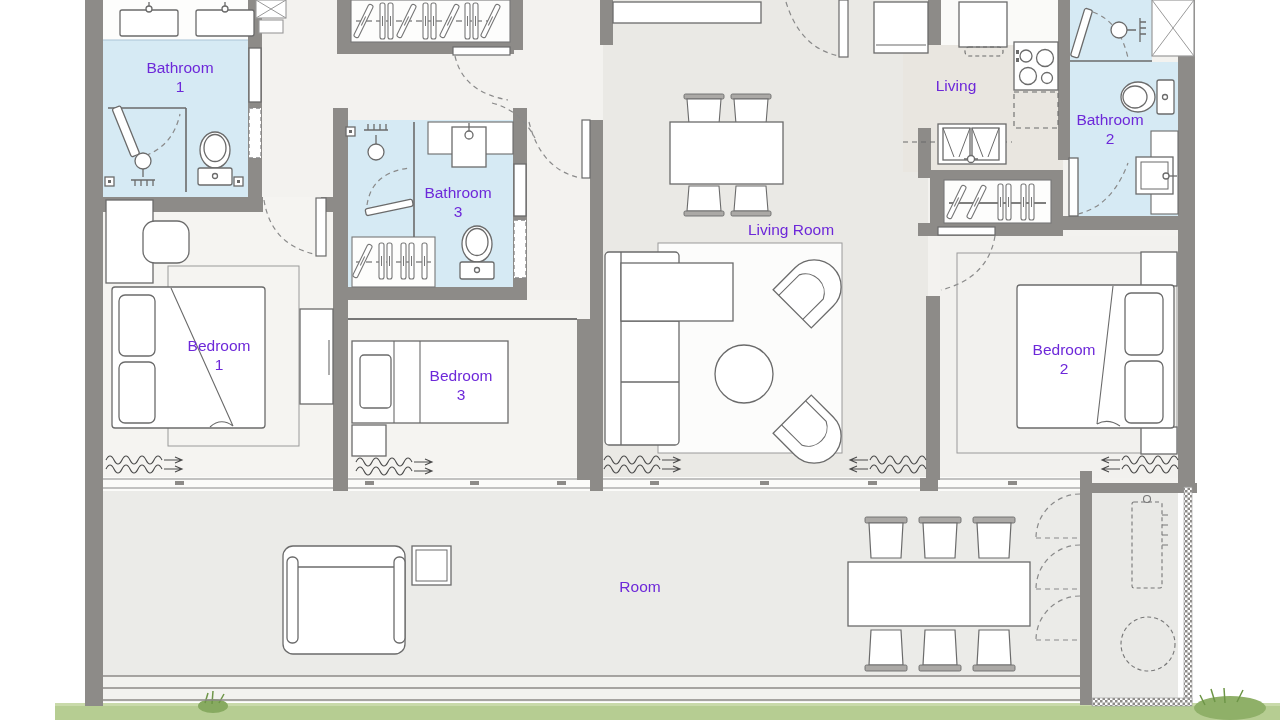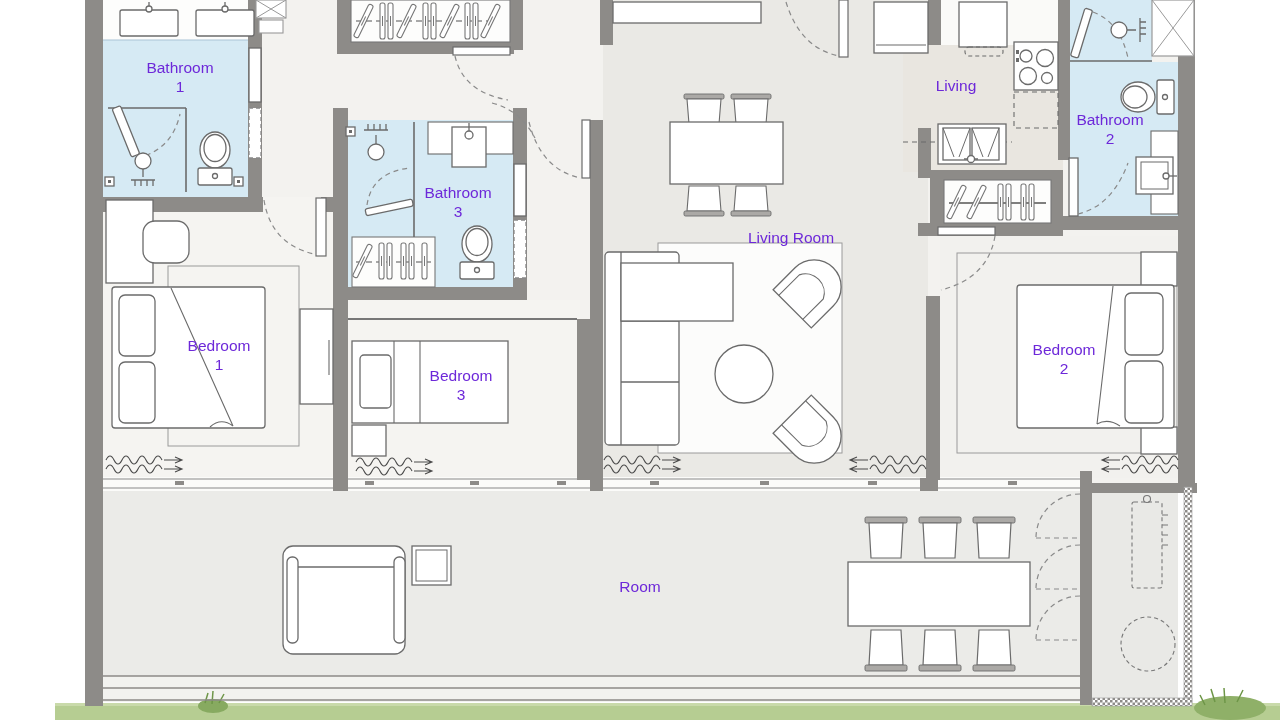--- a/index.html
+++ b/index.html
@@ -390,19 +390,19 @@
   <span>Bedroom</span>
       <span>3</span>
 </div>
 <div class="lbl" style="left:1014px;top:340px;width:100px;">
   <span>Bedroom</span>
       <span>2</span>
 </div>
 <div class="lbl" style="left:906px;top:76px;width:100px;">
   <span>Living</span>
 </div>
-<div class="lbl" style="left:716px;top:228px;width:150px;">
+<div class="lbl" style="left:716px;top:220px;width:150px;">
   <span>Living Room</span>
 </div>
 <div class="lbl" style="left:590px;top:577px;width:100px;">
   <span>Room</span>
 </div>
 </div>
 
 </body></html>

